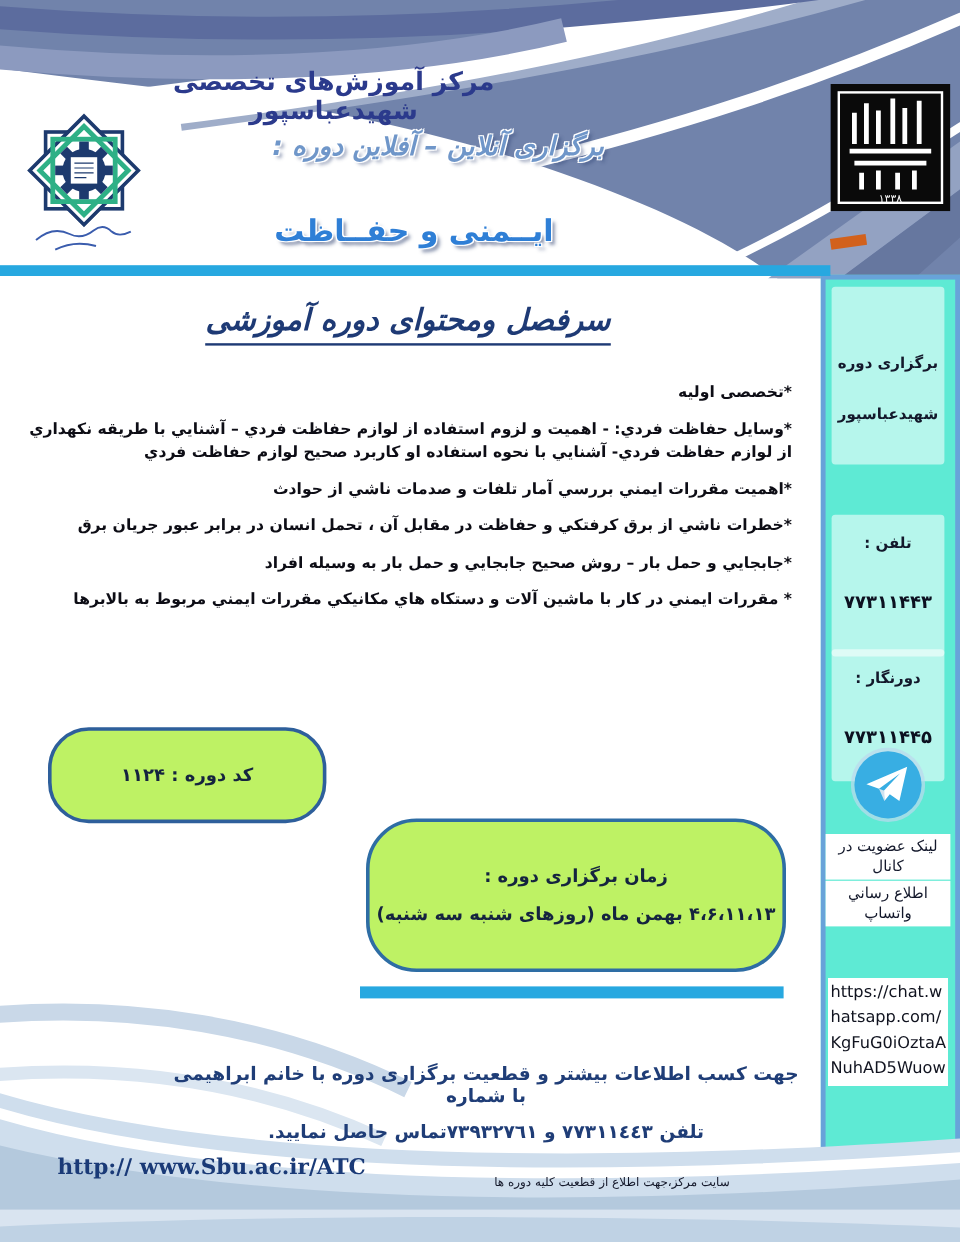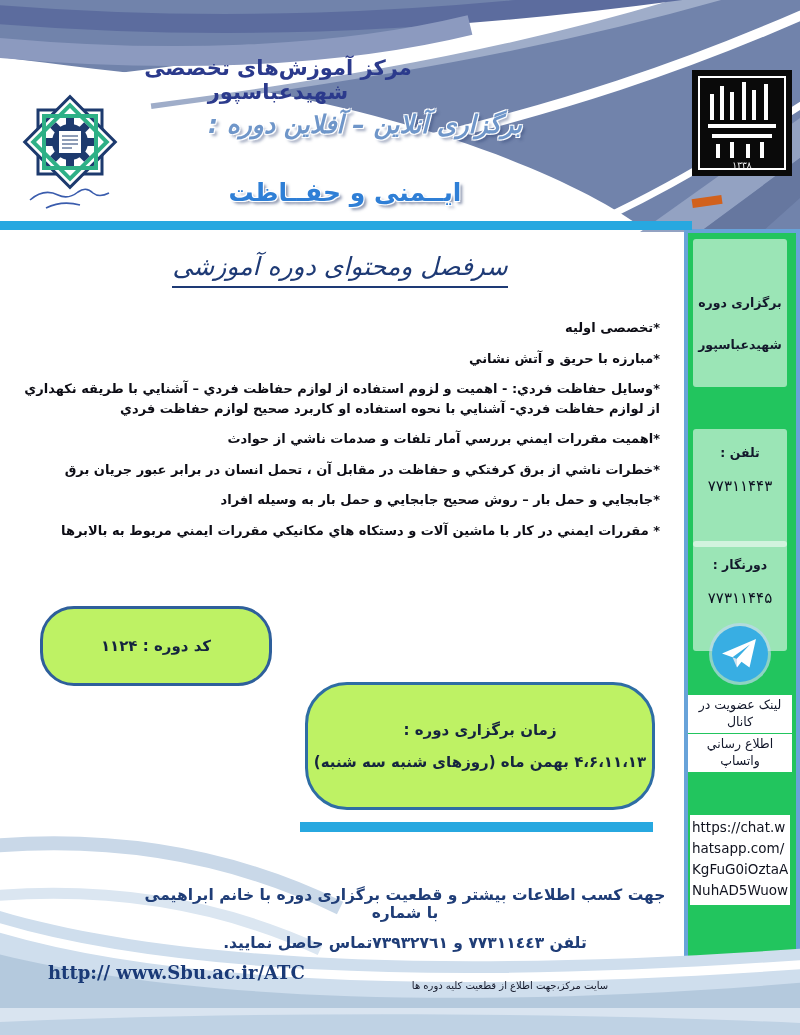--- a/index.html
+++ b/index.html
@@ -11,62 +11,62 @@
   .abs { position:absolute; }
   svg { display:block; }
 
   
   .org-title {
     left:88px; top:56px; width:380px; text-align:center; z-index:3;
     font-size:21px; font-weight:bold; color:#2b3a8c; direction:rtl;
   }
   .delivery-mode {
     left:185px; top:110px; width:360px; text-align:center; z-index:3;
-    font-size:25px; font-weight:bold; font-style:italic; color:#6f96c9; direction:rtl;
+    font-size:22px; font-weight:bold; font-style:italic; color:#6f96c9; direction:rtl;
     text-shadow:1px 1px 0 #fff,-1px -1px 0 #fff,1px -1px 0 #fff,-1px 1px 0 #fff,3px 3px 3px rgba(40,60,110,.45);
   }
   .course-title {
     left:195px; top:178px; width:300px; text-align:center; z-index:3;
     font-size:25px; font-weight:bold; color:#2f7fd6; direction:rtl;
     text-shadow:1px 1px 0 #fff,-1px -1px 0 #fff,1px -1px 0 #fff,-1px 1px 0 #fff,3px 3px 3px rgba(30,50,100,.5);
   }
   .cyan-line { left:0; top:221px; width:692px; height:9px; background:#27a8e0; z-index:2; }
 
   
   .content-heading {
     left:140px; top:252px; width:400px; text-align:center; z-index:3; direction:rtl;
   }
   .content-heading span {
-    display:inline-block; font-size:25px; font-weight:normal; font-style:italic;
+    display:inline-block; font-size:25px; font-weight:bold; font-style:italic;
     color:#1e3a75; border-bottom:2.5px solid #1e3a75; padding-bottom:5px;
   }
   .topics {
     left:15px; top:318px; width:645px; z-index:3; direction:rtl; text-align:right;
     color:#0d0d15; font-size:13px; font-weight:bold; line-height:1.5;
   }
   .topic-item { margin-bottom:11px; }
 
   .badge {
     z-index:3; background:#bef264; direction:rtl; text-align:center;
     color:#15243f; font-weight:bold; font-size:15px;
     display:flex; flex-direction:column; justify-content:center; gap:14px;
   }
   .code-badge   { left:40px;  top:606px; width:232px; height:80px;  border:3px solid #2e5f9b; border-radius:34px; }
   .time-badge   { left:305px; top:682px; width:350px; height:128px; border:3.5px solid #2e6da4; border-radius:42px; }
   .cyan-bar     { left:300px; top:822px; width:353px; height:10px; background:#27a8e0; z-index:3; }
 
   
   .sidebar {
     left:684px; top:229px; width:116px; height:757px; z-index:1;
-    background:#22c55e; border:4px solid #68a3d9;
+    background:#5eead4; border:4px solid #68a3d9;
   }
   .sb { position:absolute; left:0; width:104px; text-align:center; direction:rtl; color:#13182b; }
   .sb-panel { position:absolute; left:5px; width:94px; background:rgba(255,255,255,.55); border-radius:3px; }
   .sb-label { font-size:12.5px; font-weight:bold; }
-  .sb-num   { font-size:15px;  font-weight:normal; letter-spacing:1px; color:#0c1020; }
+  .sb-num   { font-size:15px;  font-weight:bold; letter-spacing:1px; color:#0c1020;margin-top:16px; }
   .sb-channel { font-size:12.5px; background:#fff; line-height:1.35; padding:2px 1px; }
   .sb-url {
     position:absolute; left:2px; top:540px; width:100px; background:#fff;
     direction:ltr; text-align:left; font-size:13.5px; line-height:1.55;
     word-break:break-all; color:#10131f; padding:2px 0 4px 2px;margin-top:42px;
   }
 
   
   .footer-line { z-index:4; direction:rtl; text-align:center; color:#1f3d77; font-weight:bold; font-size:15.5px; }
   .footer-line1 { left:140px; top:886px; width:530px; }
@@ -140,21 +140,20 @@
   <div class="abs org-title">مرکز آموزش‌های تخصصی شهیدعباسپور</div>
   <div class="abs delivery-mode">برگزاری آنلاین – آفلاین دوره :</div>
   <div class="abs course-title">ایــمنی و حفــاظت</div>
 
   <div class="abs content-heading">
     <span>سرفصل ومحتوای دوره آموزشی</span>
   </div>
 
   <div class="abs topics">
     <div class="topic-item">*تخصصی اوليه</div>
-    <div class="topic-item">*مبارزه با حريق و آتش نشاني</div>
     <div class="topic-item">*وسایل حفاظت فردي: - اهميت و لزوم استفاده از لوازم حفاظت فردي – آشنايي با طريقه نكهداري از لوازم حفاظت فردي- آشنايي با نحوه استفاده او كاربرد صحيح لوازم حفاظت فردي</div>
     <div class="topic-item">*اهميت مقررات ايمني بررسي آمار تلفات و صدمات ناشي از حوادث</div>
     <div class="topic-item">*خطرات ناشي از برق كرفتكي و حفاظت در مقابل آن ، تحمل انسان در برابر عبور جريان برق</div>
     <div class="topic-item">*جابجايي و حمل بار – روش صحيح جابجايي و حمل بار به وسيله افراد</div>
     <div class="topic-item">* مقررات ايمني در كار با ماشين آلات و دستكاه هاي مكانيكي مقررات ايمني مربوط به بالابرها</div>
   </div>
 
   <div class="abs badge code-badge">
     <div>کد دوره : ۱۱۲۴</div>
   </div>

